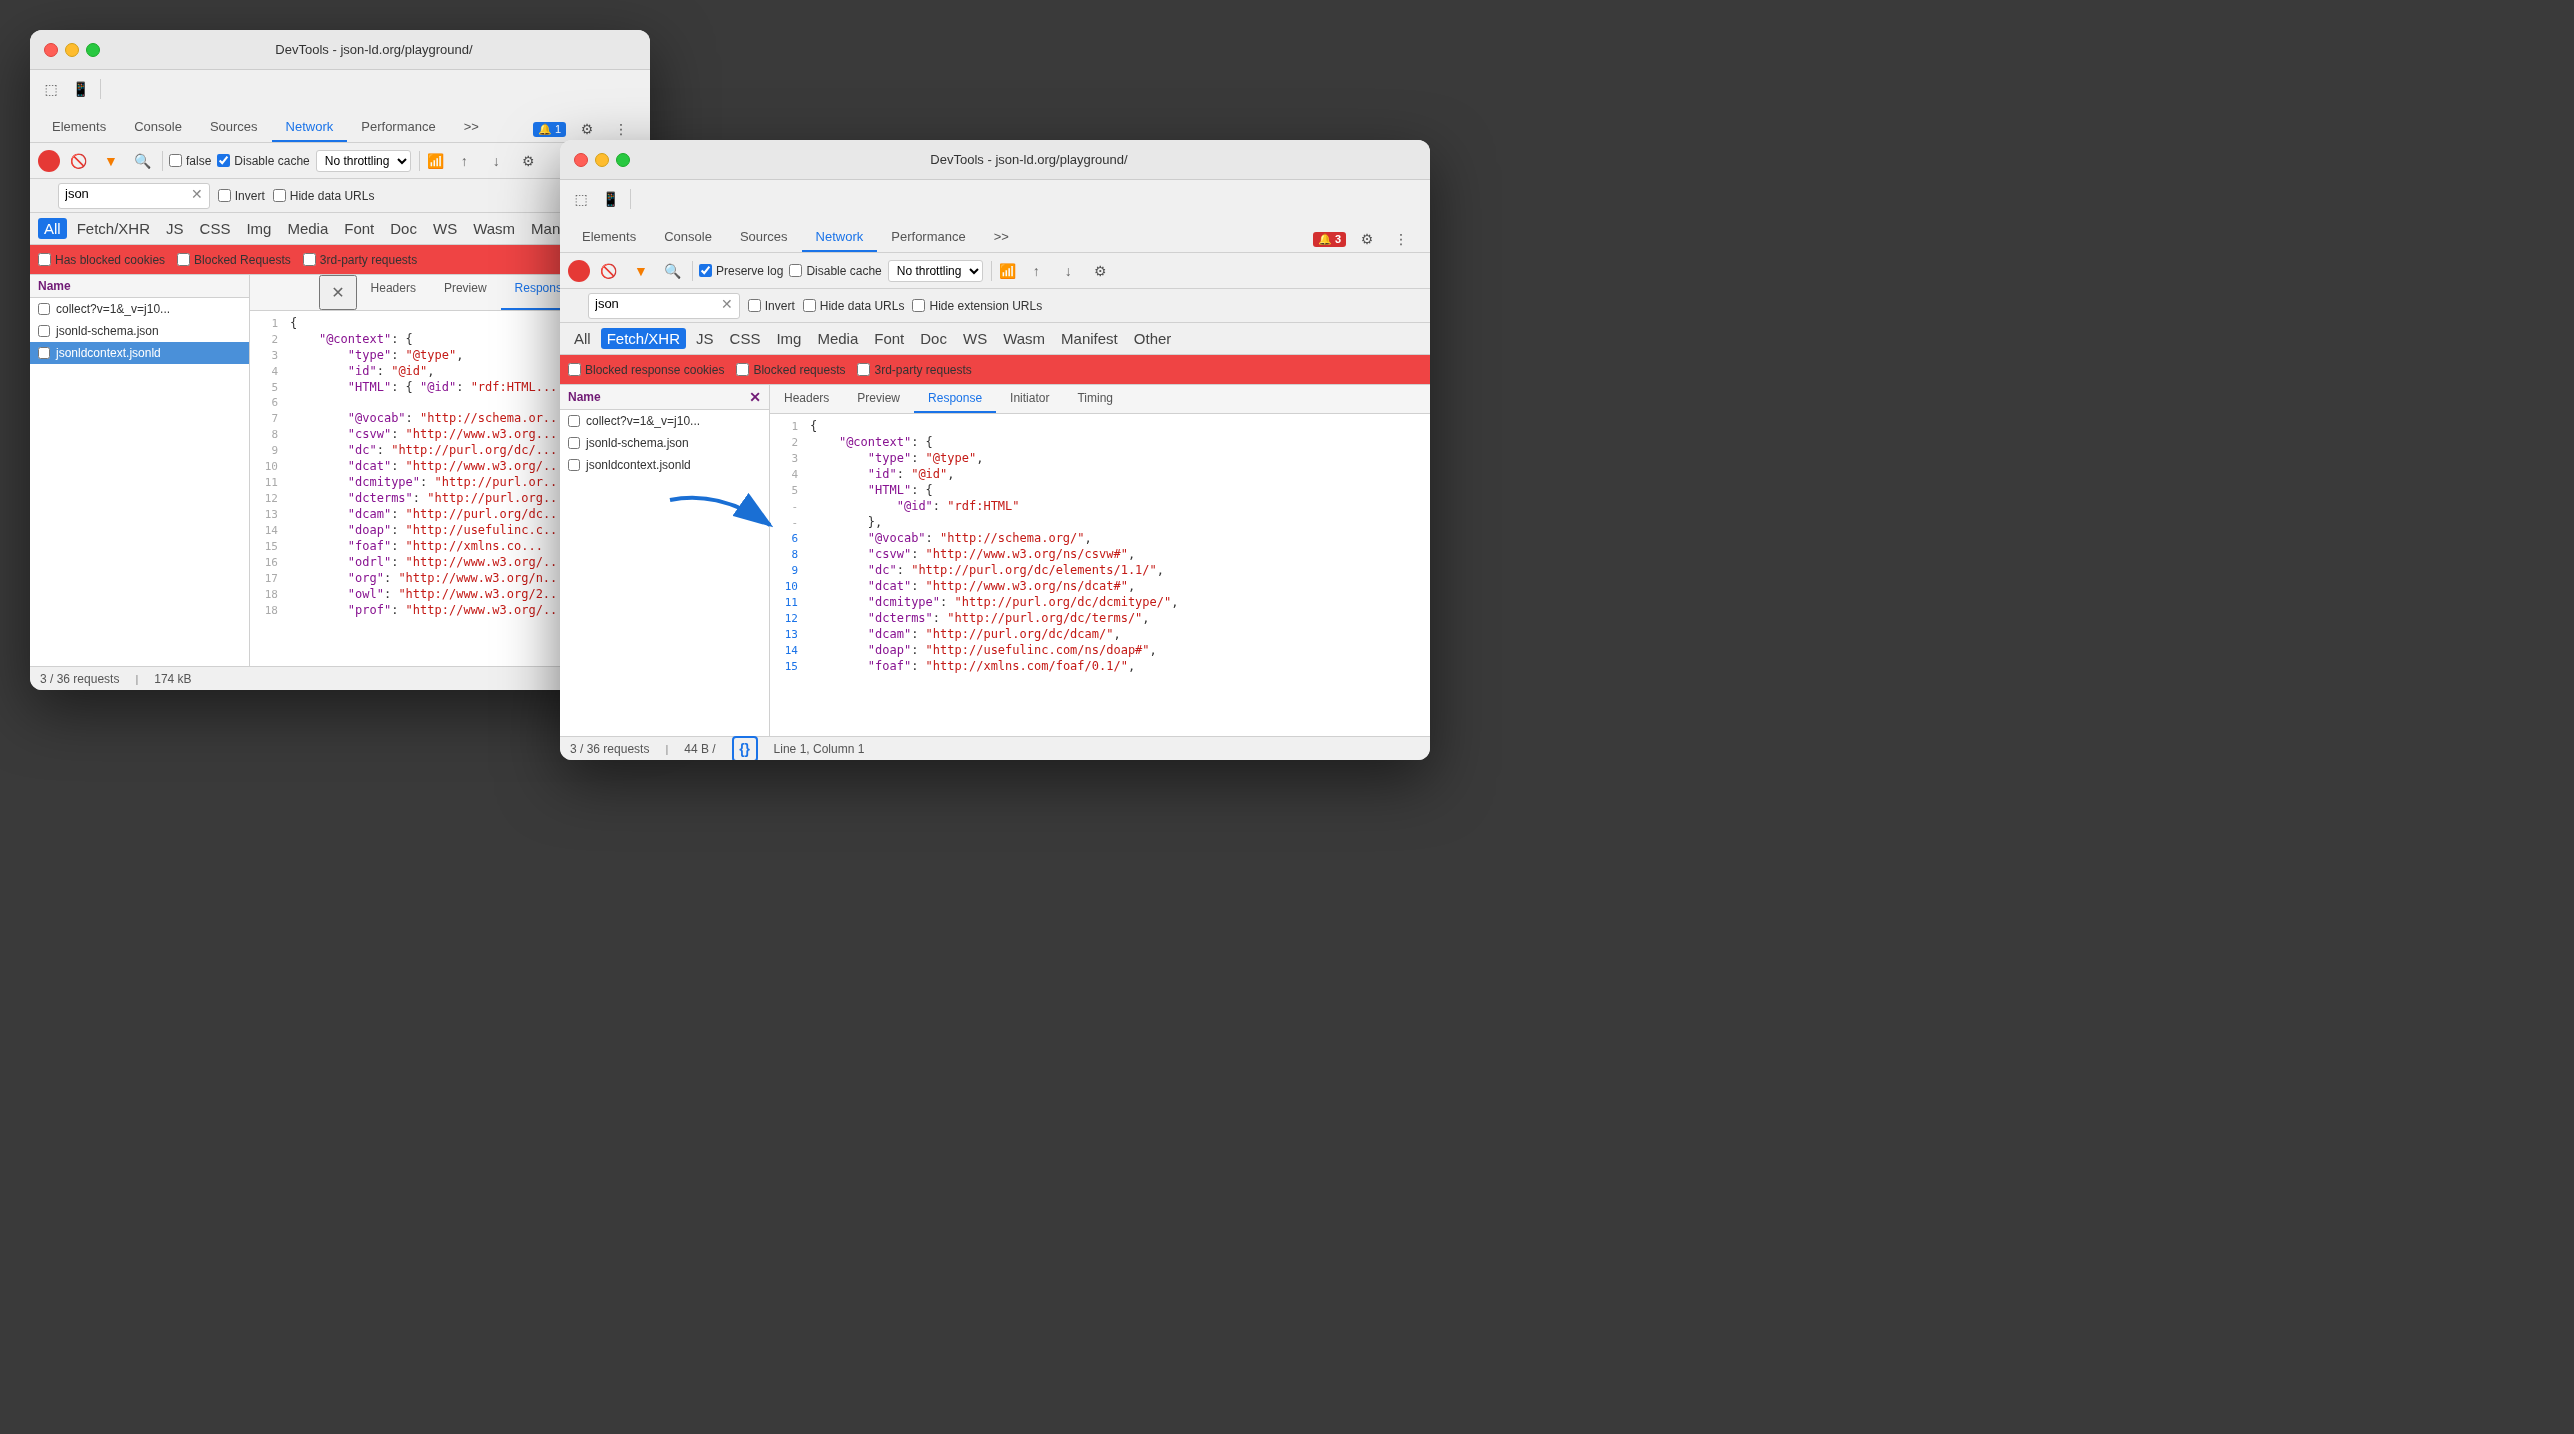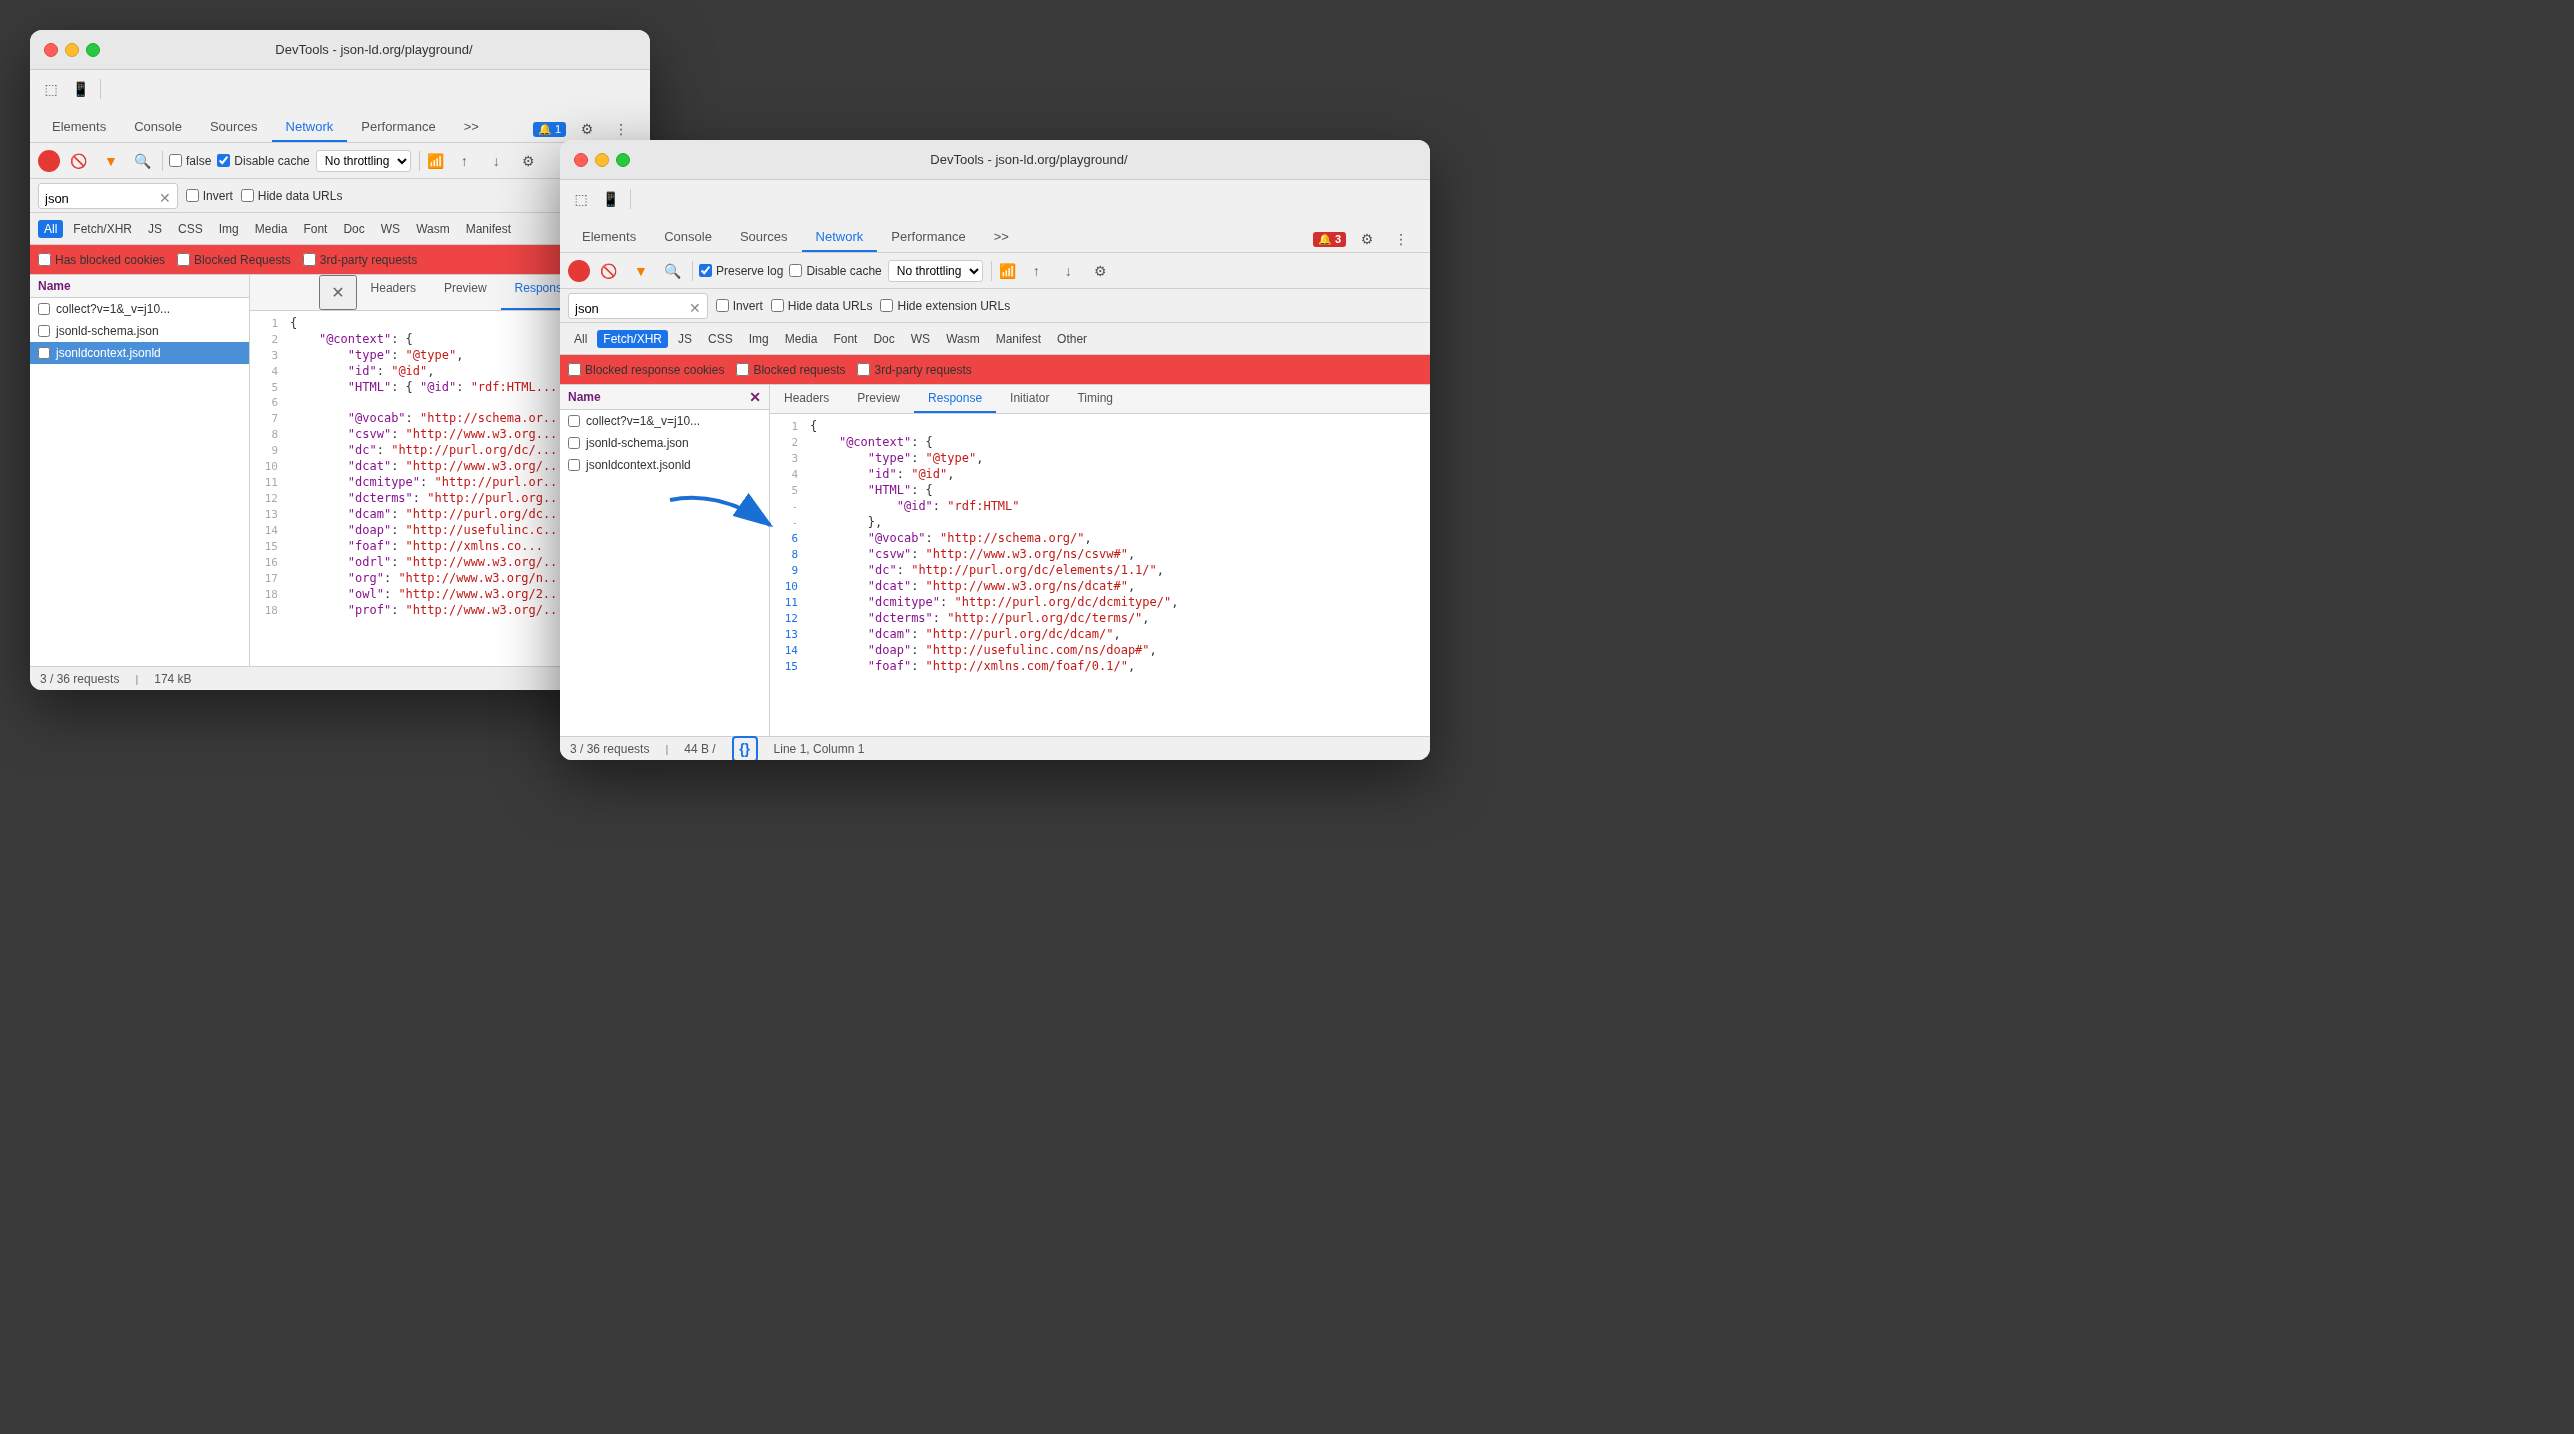--- a/index.html
+++ b/index.html
@@ -133,27 +133,28 @@
       border-bottom: 1px solid #d0d0d0;
     }
 
     .record-btn {
       width: 22px; height: 22px; border-radius: 50%;
       background: #e53935; border: none; cursor: pointer;
     }
 
     .search-box {
       display: flex;
-      align-items: flex-end;
+      align-items: flex-start;
       background: white;
       border: 1px solid #ccc;
       border-radius: 3px;
       padding: 2px 6px;
       height: 26px;
-      gap: 4px;
+      gap: 16px;
+      margin-left: 20px;
     }
 
     .search-box input {
       border: none;
       outline: none;
       font-size: 13px;
       width: 110px;
       background: transparent;
     }
 
@@ -180,21 +181,21 @@
       gap: 4px;
       height: 32px;
       border-bottom: 1px solid #d0d0d0;
       background: #f0f0f0;
       flex-wrap: wrap;
       overflow: hidden;
     }
 
     .filter-type {
       padding: 2px 6px;
-      font-size: 12px;
+      font-size: 15px;
       border-radius: 3px;
       cursor: pointer;
       color: #444;
     }
     .filter-type.active { background: #1a73e8; color: white; }
 
     
     .checks-bar {
       display: flex;
       align-items: center;

